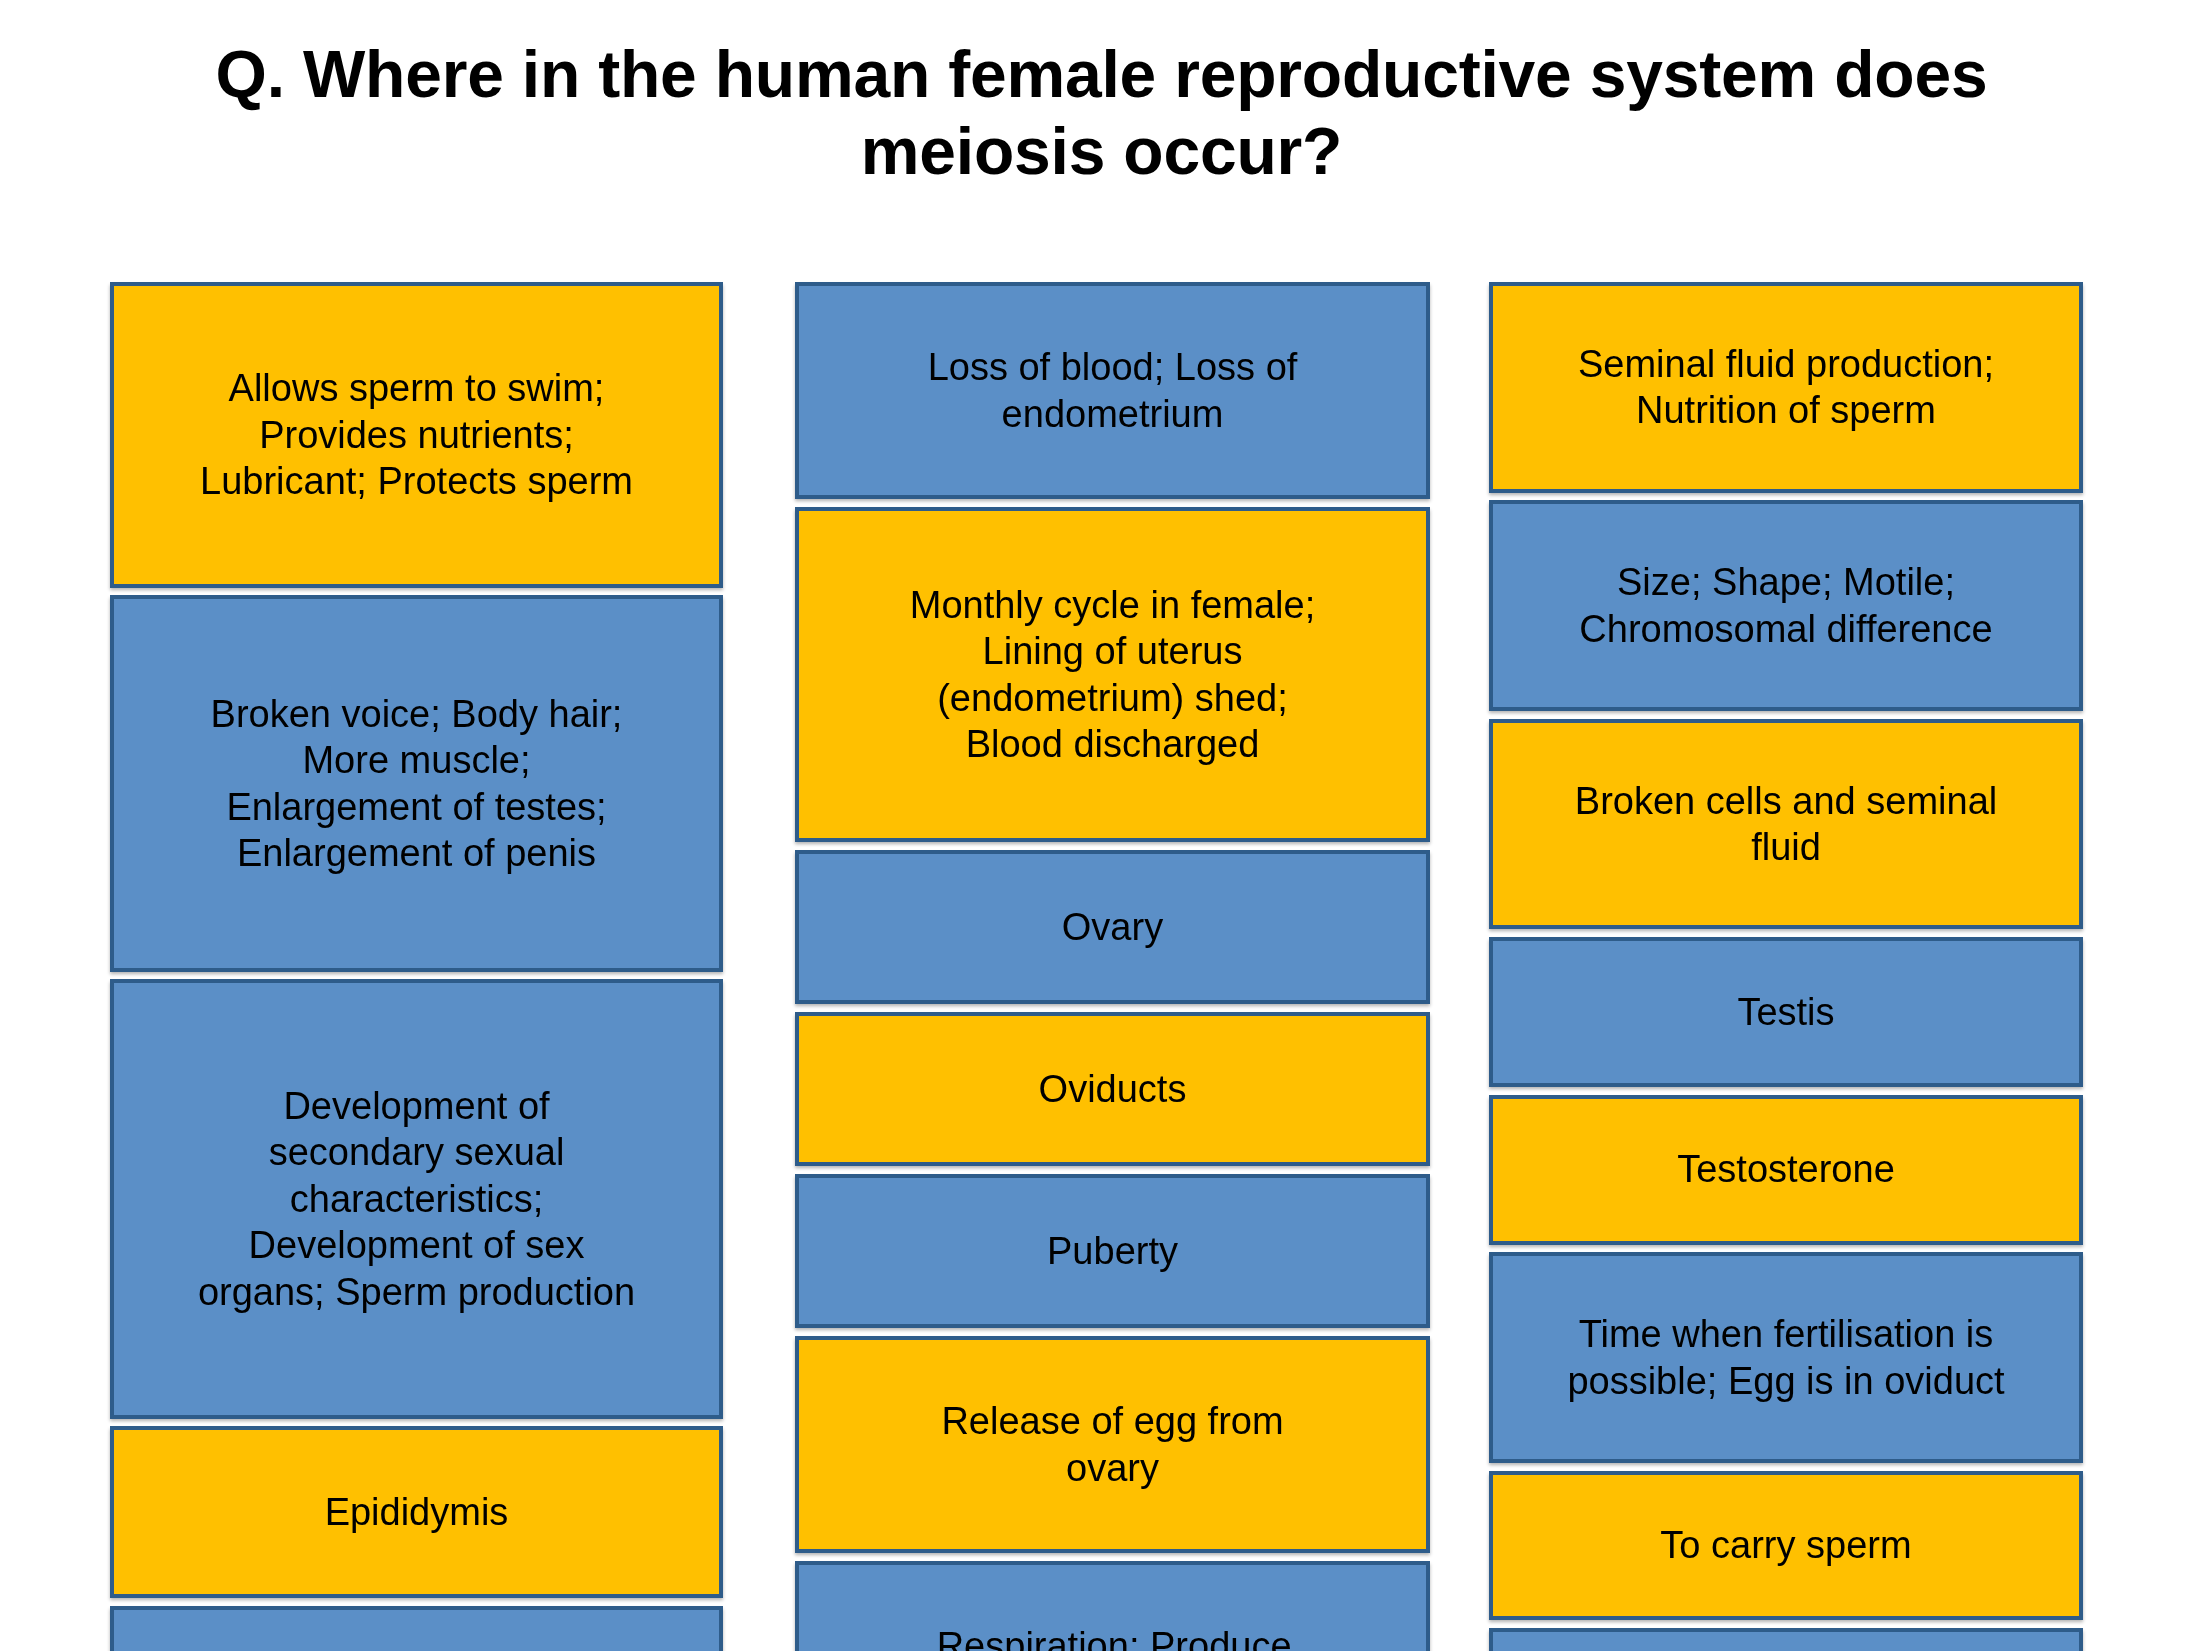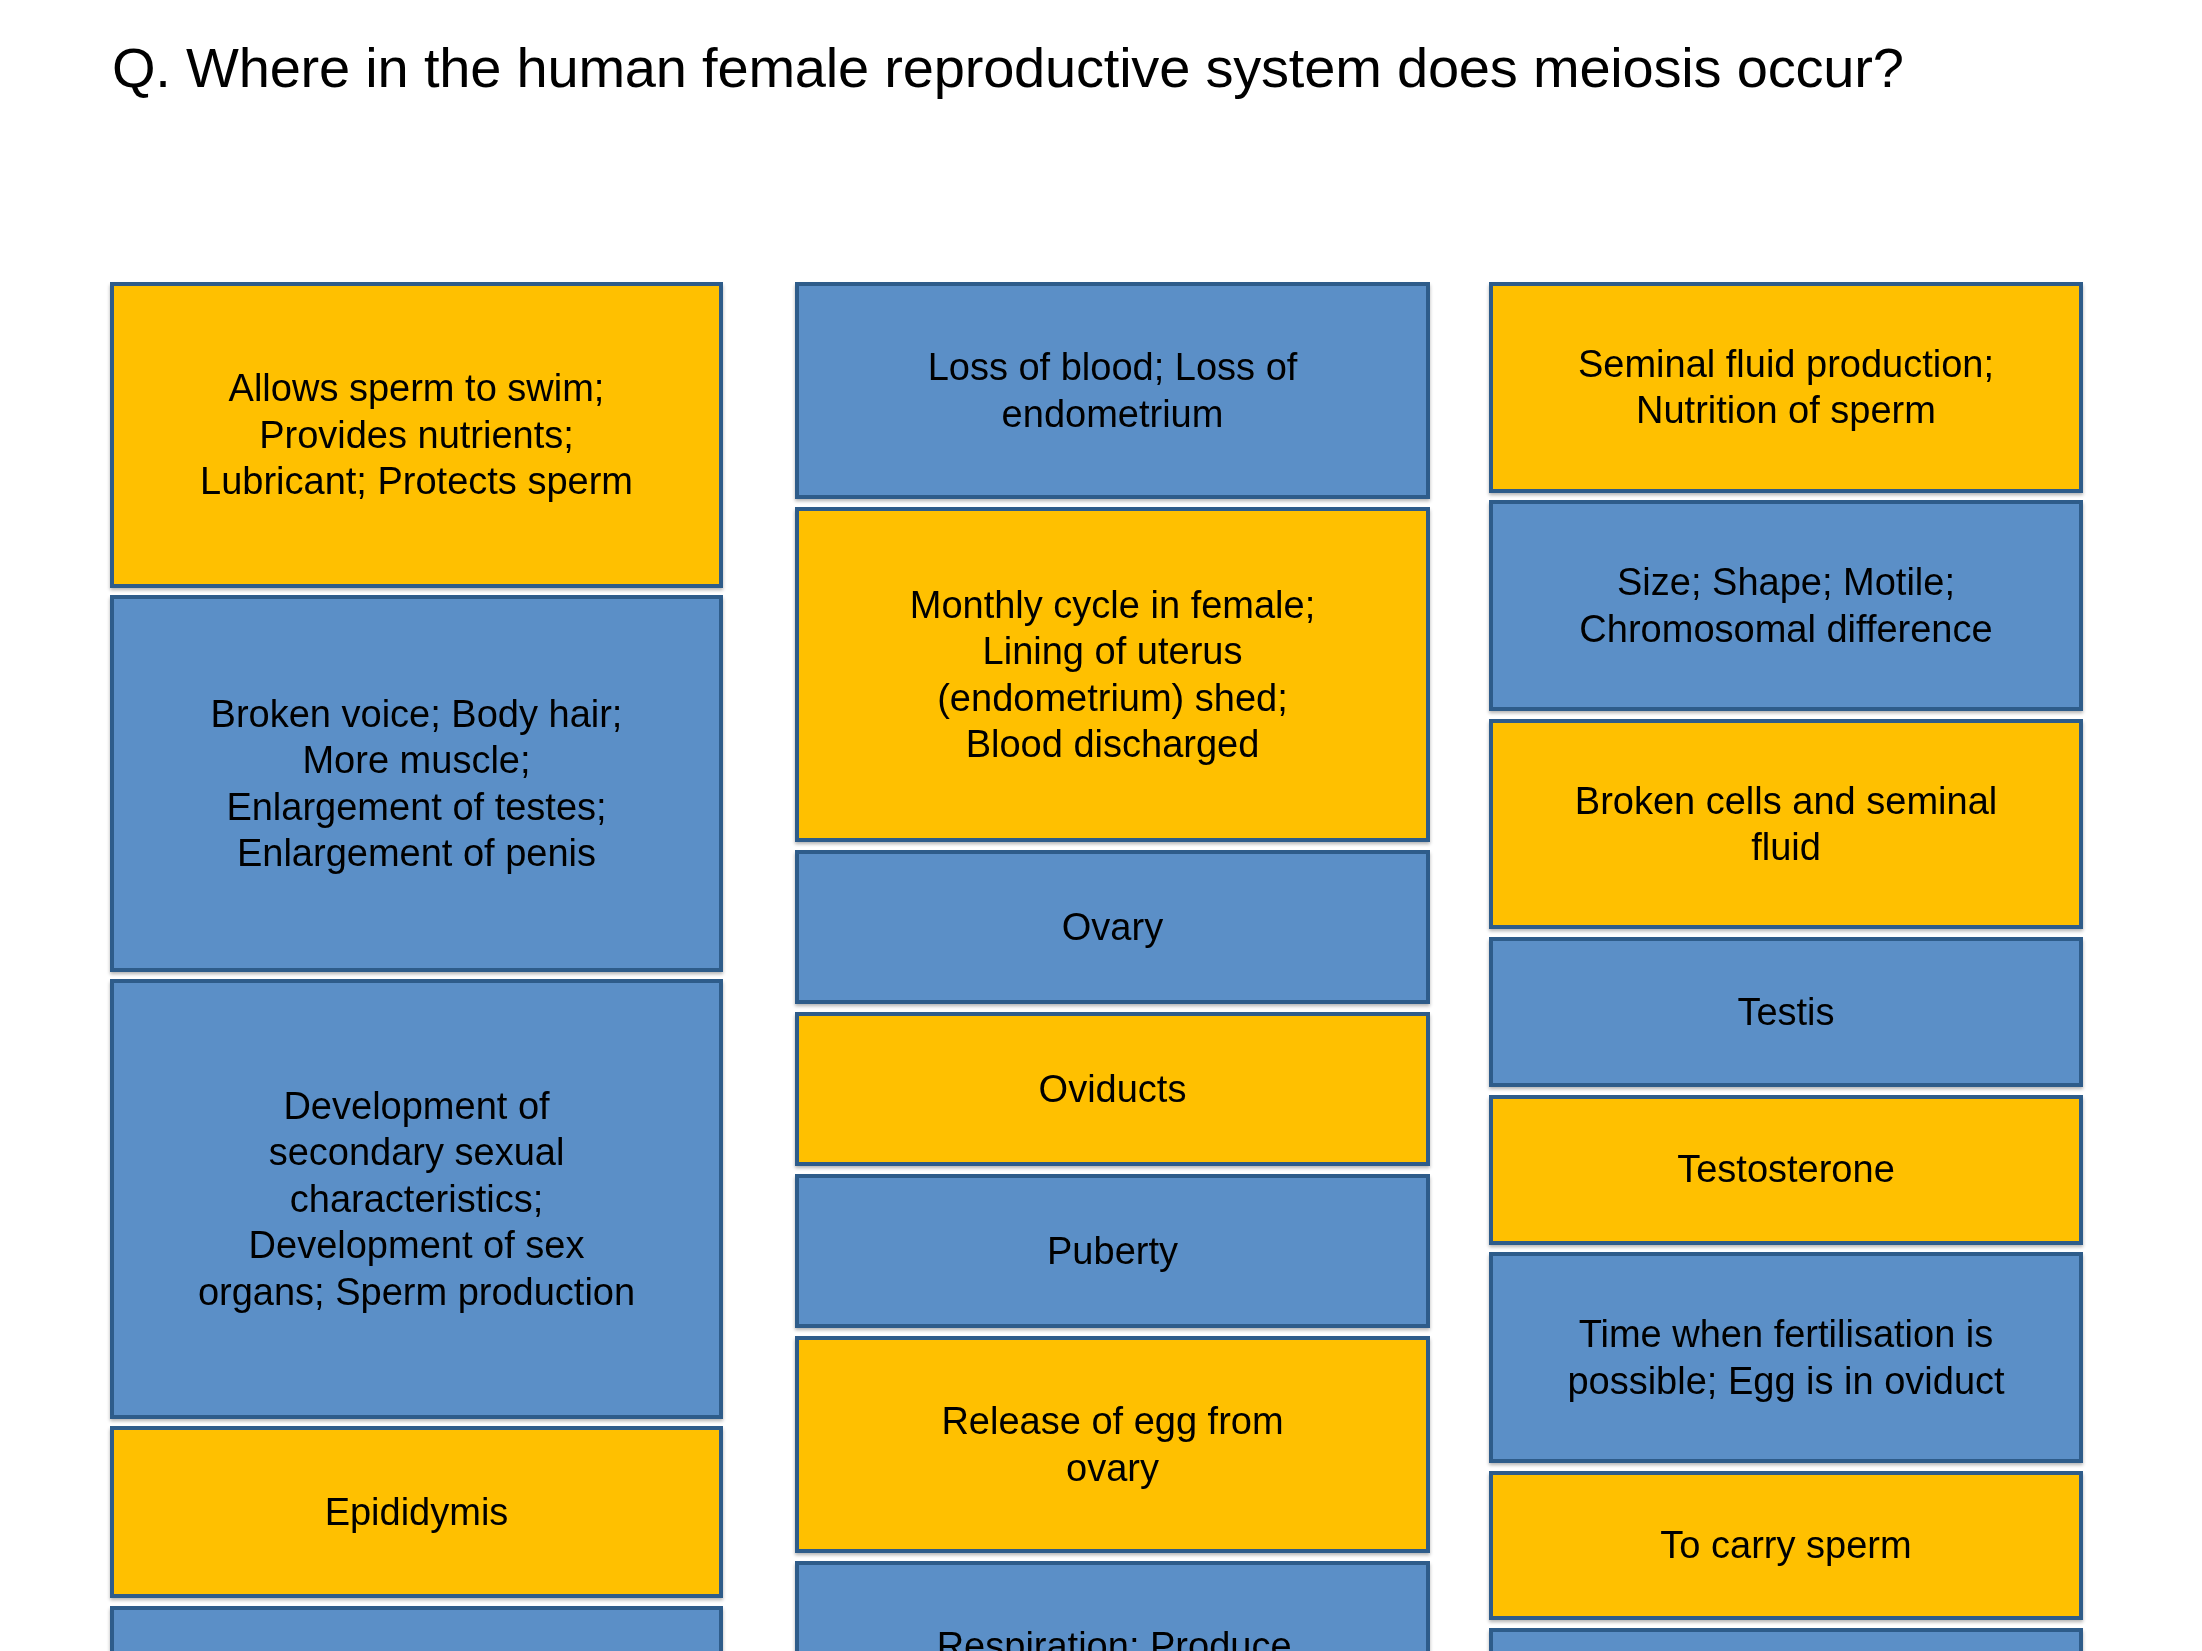--- a/index.html
+++ b/index.html
@@ -22,25 +22,25 @@
     background: #ffffff;
     box-sizing: border-box;
   }
 
   
   #title {
     position: absolute;
     left: 112px;
     top: 36px;
     width: 1979px;
-    text-align: left;
+    text-align: center;
     color: #000000;
-    font-size: 56px;
+    font-size: 66px;
     line-height: 1.16;
-    font-weight: 400;
+    font-weight: 700;
     letter-spacing: -0.2px;
     white-space: pre-line;
   }
 
   
   #columns {
     position: absolute;
     left: 0;
     top: 282px;
     width: 2203px;

